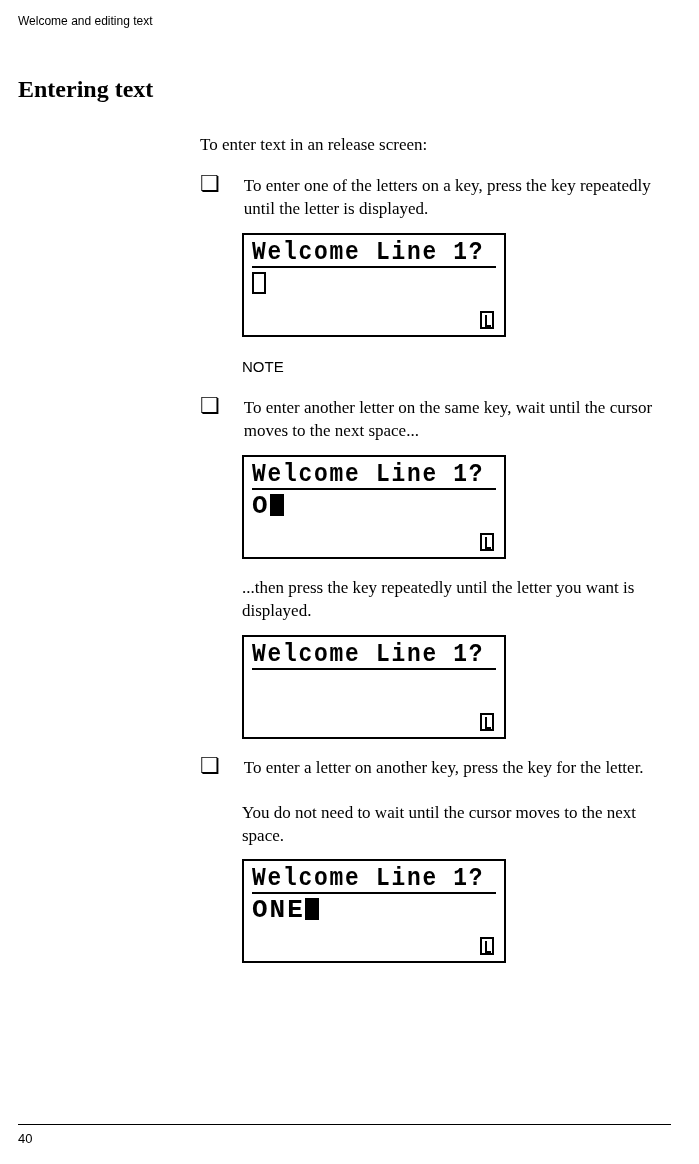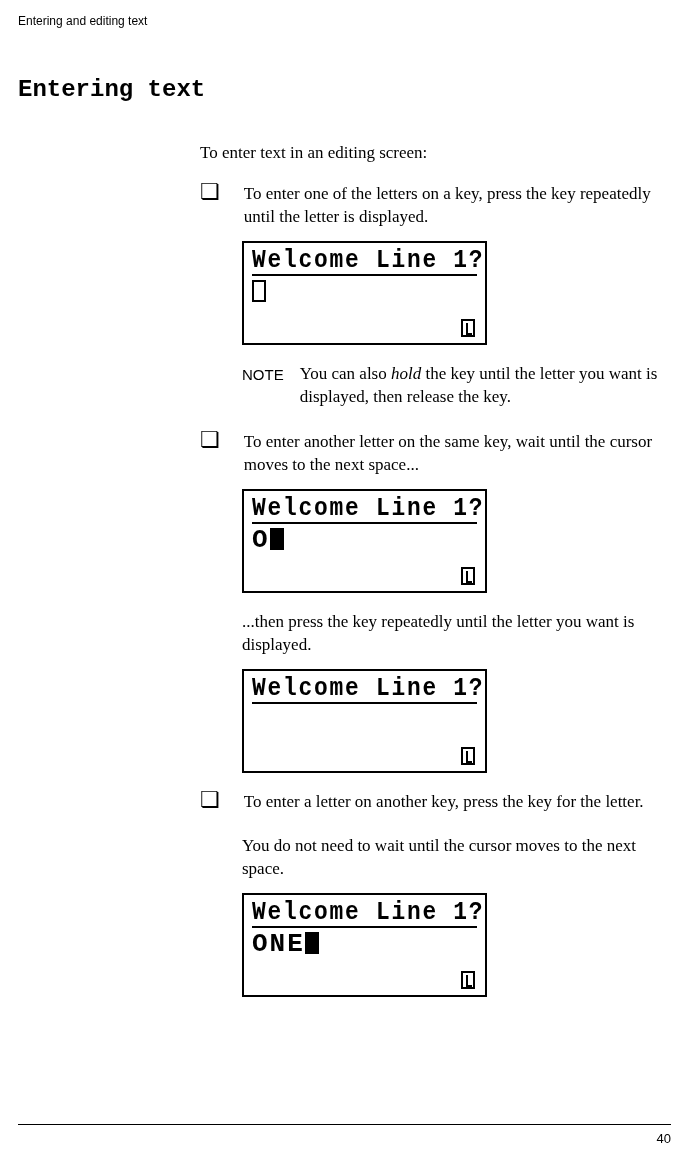--- a/index.html
+++ b/index.html
@@ -11,24 +11,24 @@
       color: #000;
       position: relative;
       padding: 14px 28px 0 18px;
     }
     .page-header {
       font-family: Arial, Helvetica, sans-serif;
       font-size: 12px;
       margin-bottom: 48px;
     }
     .section-title {
-      font-family: Liberation Mono, monospace;
+      font-family: Liberation Serif, serif;
       font-size: 24px;
       font-weight: bold;
-      margin-bottom: 40px;
+      margin-bottom: 32px;
     }
     .content {
       margin-left: 182px;
     }
     .intro {
       font-size: 17px;
       margin-bottom: 20px;
     }
     .step {
       display: flex;
@@ -40,21 +40,21 @@
       line-height: 1;
       margin-right: 24px;
       margin-top: -2px;
     }
     .step-text {
       font-size: 17px;
       line-height: 1.35;
       flex: 1;
     }
     .lcd-screen {
-      width: 245px;
+      width: 264px;
       height: 104px;
       border: 2px solid #000;
       margin-left: 42px;
       margin-top: 12px;
       margin-bottom: 18px;
       position: relative;
       padding: 4px 8px;
       font-family: "Courier New", monospace;
     }
     .lcd-title {
@@ -117,21 +117,21 @@
     }
     .note-row {
       display: flex;
       margin-left: 42px;
       margin-bottom: 22px;
       align-items: flex-start;
     }
     .note-label {
       font-family: Arial, Helvetica, sans-serif;
       font-size: 15px;
-      margin-right: 16px;
+      margin-right: 44px;
       margin-top: 3px;
     }
     .note-text {
       font-size: 17px;
       line-height: 1.35;
       flex: 1;
     }
     .continuation {
       font-size: 17px;
       line-height: 1.35;
@@ -146,57 +146,54 @@
       margin-top: 22px;
     }
     .footer {
       position: absolute;
       bottom: 18px;
       left: 18px;
       right: 28px;
       border-top: 1px solid #000;
       padding-top: 6px;
       display: flex;
-      justify-content: flex-end;
+      justify-content: flex-start;
       font-family: Arial, Helvetica, sans-serif;
       font-size: 13px;
     }
     .footer .italic { font-style: italic; }
     .italic-inline { font-style: italic; }
   </style>
 </head>
 <body>
 
-<div class="page-header">Entering and editing text</div>
+<div class="page-header">Welcome and editing text</div>
 
 <div class="section-title">Entering text</div>
 
 <div class="content">
 
-  <div class="intro">To enter text in an editing screen:</div>
+  <div class="intro">To enter text in an release screen:</div>
 
   <div class="step">
     <div class="checkbox">❏</div>
     <div class="step-text">To enter one of the letters on a key, press the key repeatedly until the letter is displayed.</div>
   </div>
 
   <div class="lcd-screen">
     <div class="lcd-title">Welcome Line 1?</div>
     <div class="lcd-underline"></div>
     <div class="lcd-input-row">
       <span class="cursor-box"></span>
     </div>
     <div class="lcd-small-icon"></div>
   </div>
 
   <div class="note-row">
     <div class="note-label">NOTE</div>
-    <div class="note-text">
-      <span>You can also </span><span class="italic-inline">hold</span><span> the key until the letter you want is displayed, then release the key.</span>
-    </div>
   </div>
 
   <div class="step">
     <div class="checkbox">❏</div>
     <div class="step-text">To enter another letter on the same key, wait until the cursor moves to the next space...</div>
   </div>
 
   <div class="lcd-screen">
     <div class="lcd-title">Welcome Line 1?</div>
     <div class="lcd-underline"></div>

